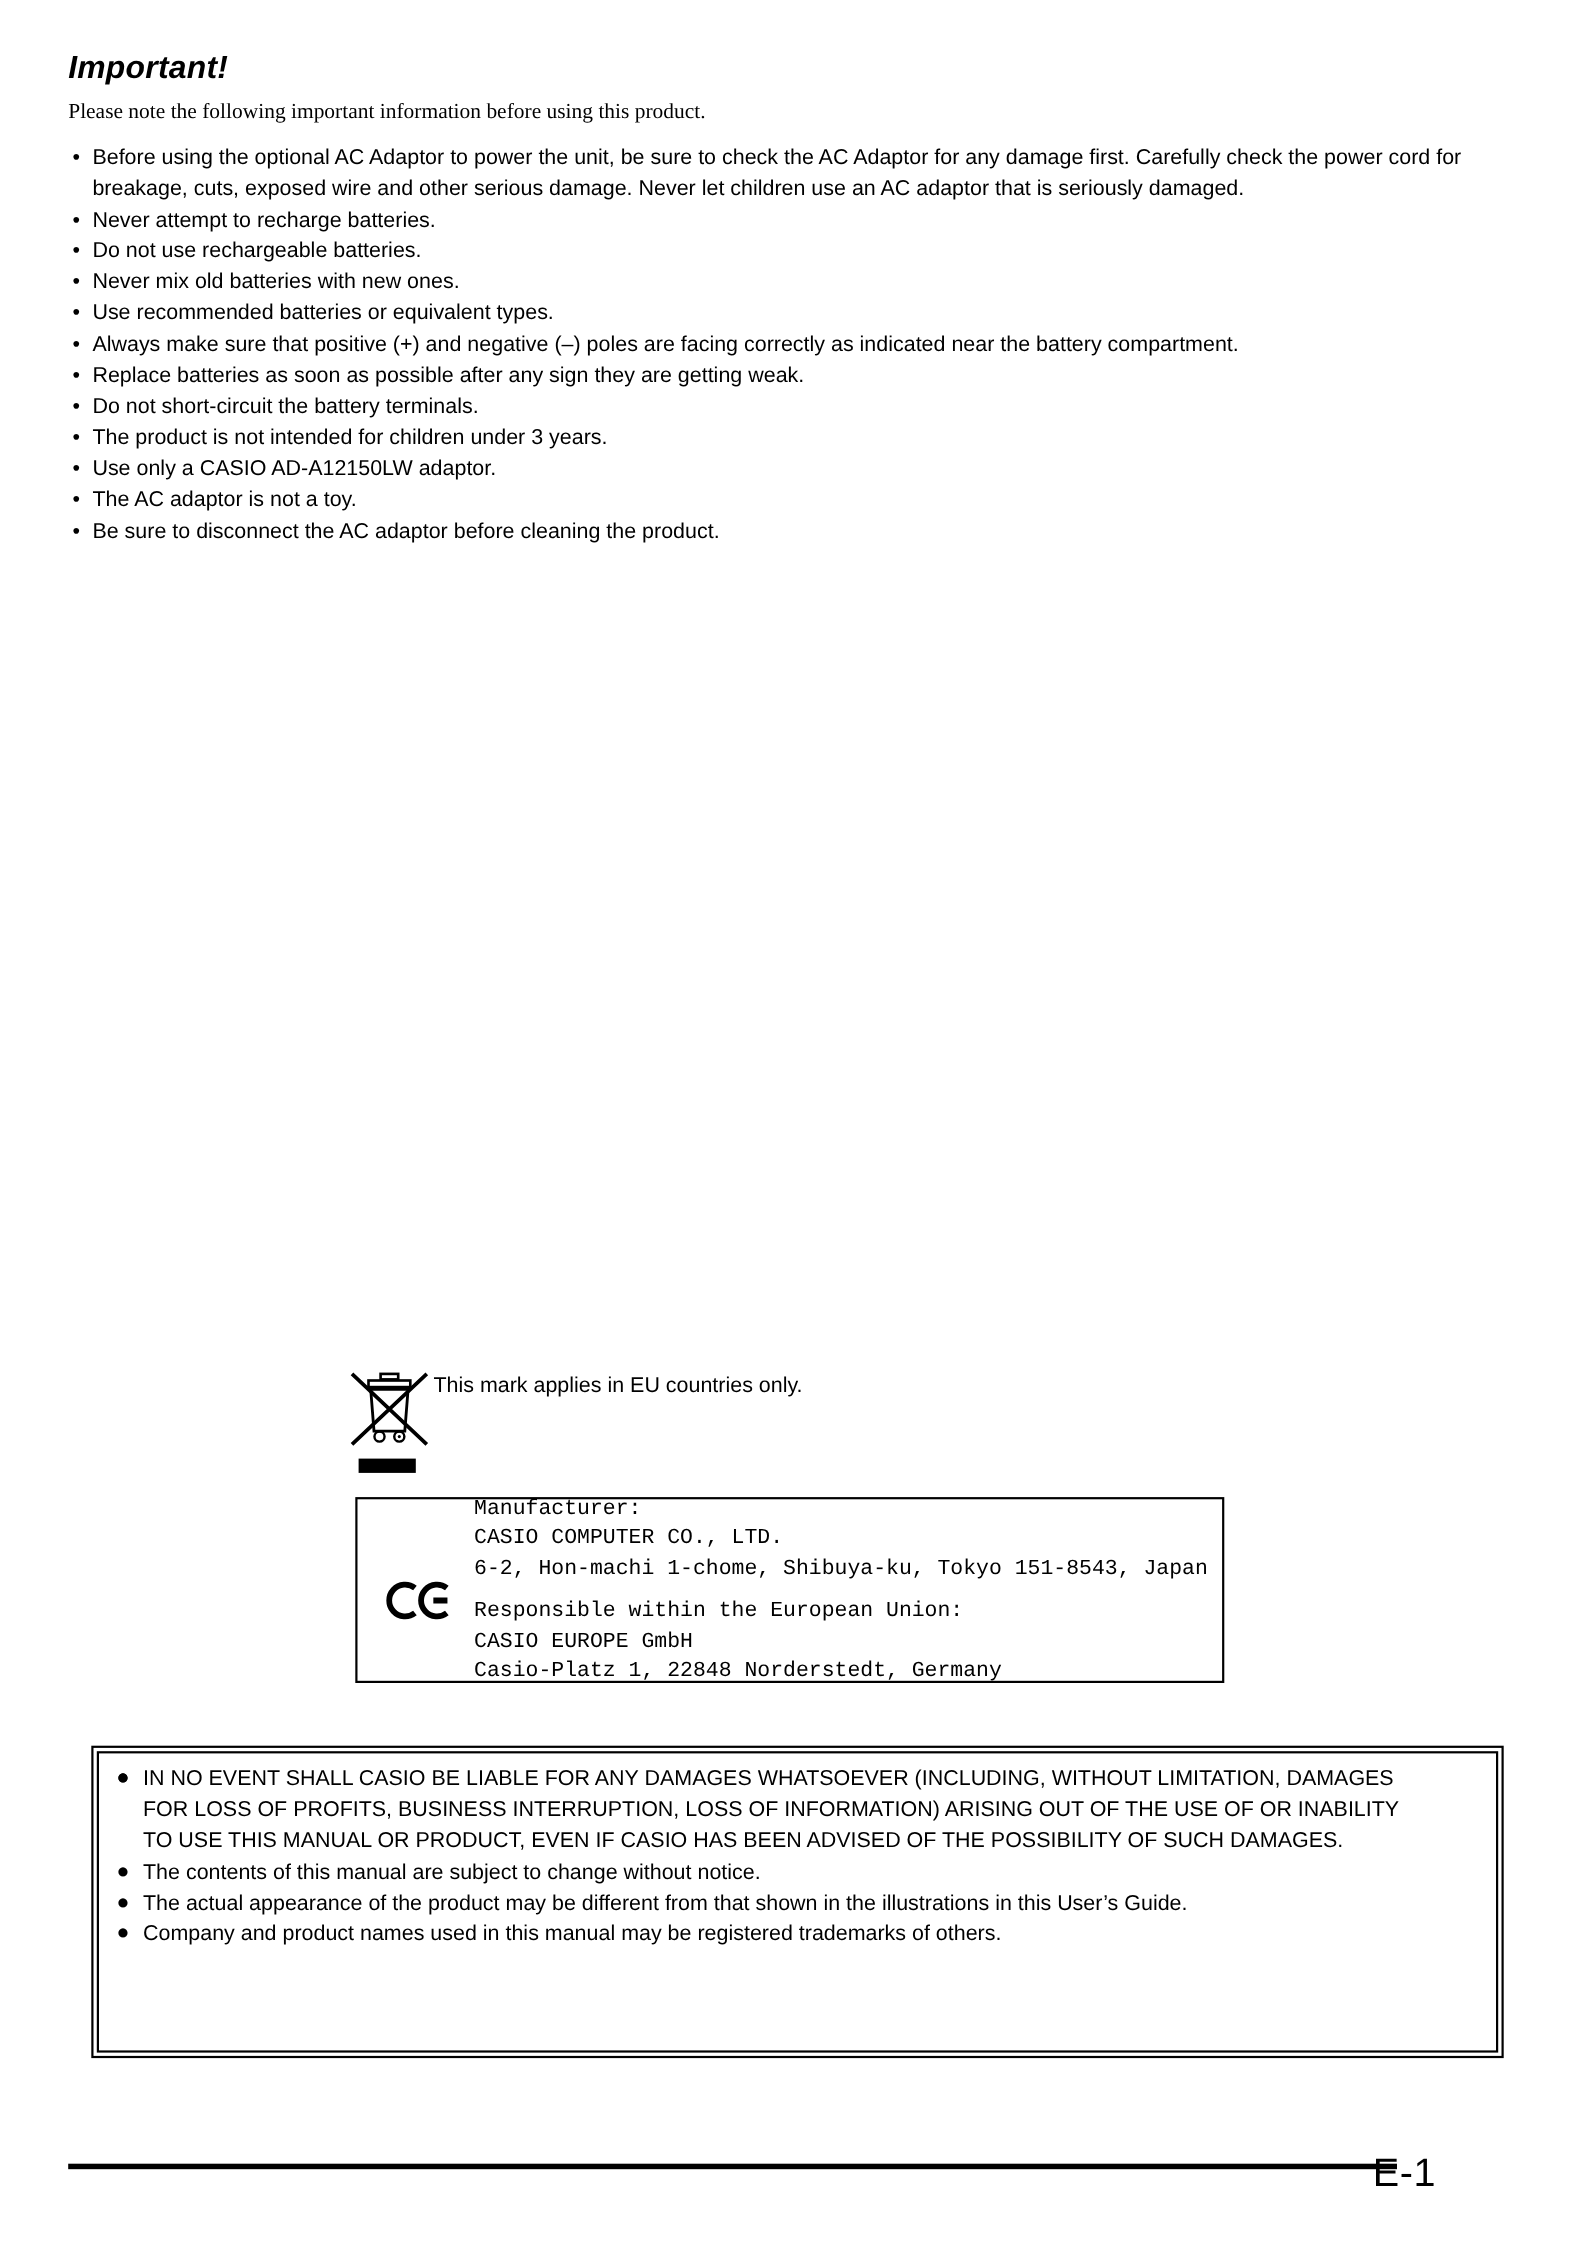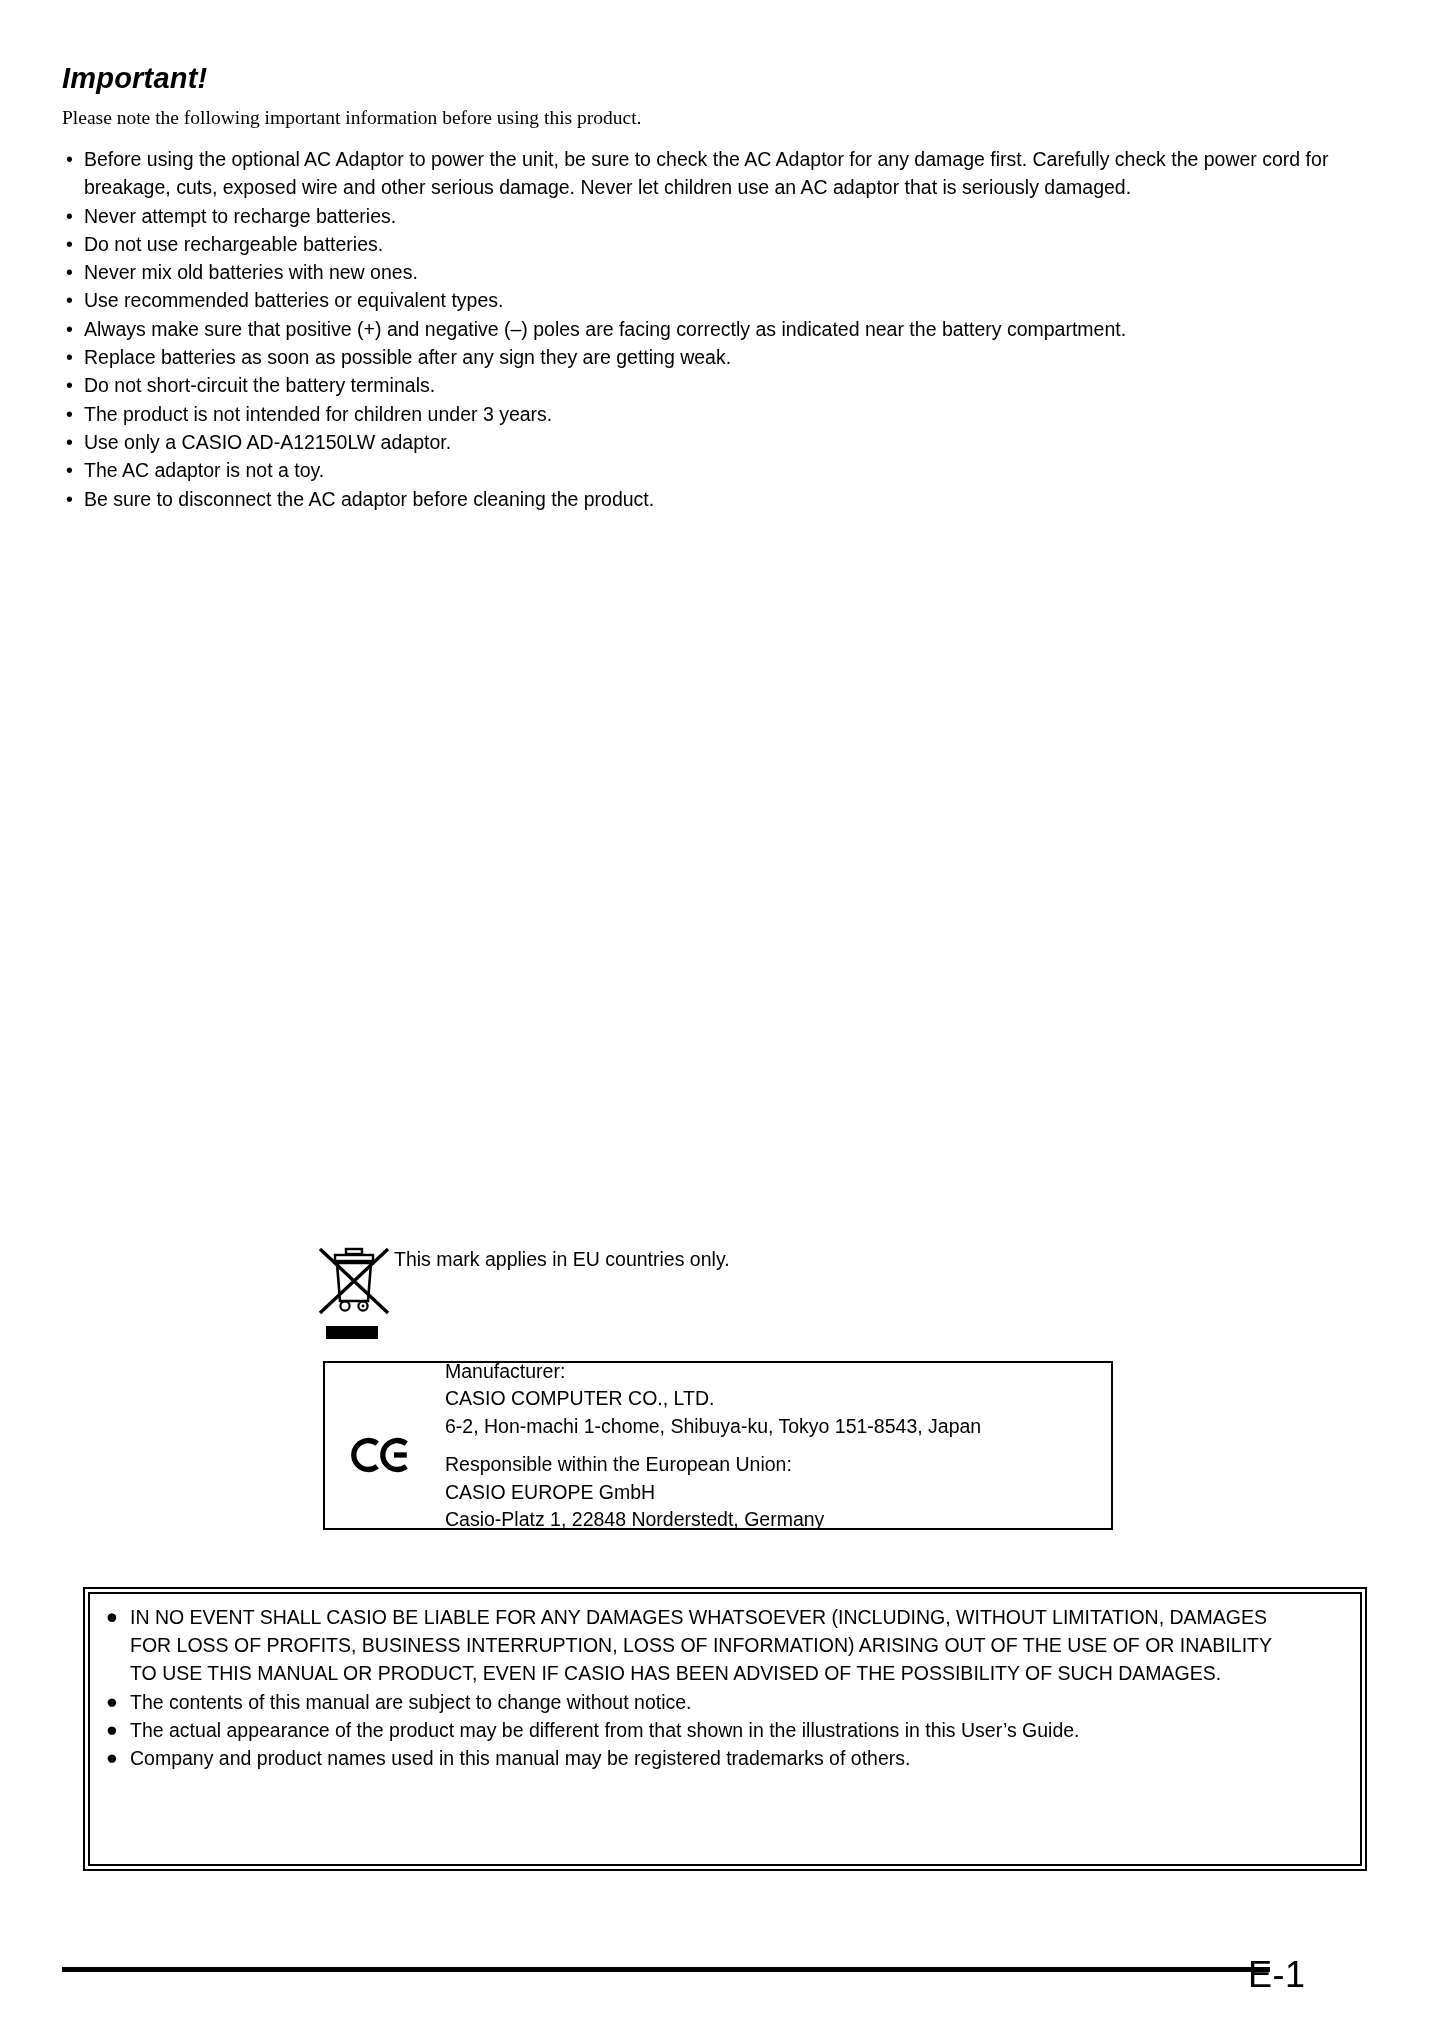--- a/index.html
+++ b/index.html
@@ -7,21 +7,21 @@
     position:relative;
     width:1445px; height:2041px;
     background:#ffffff;
     color:#000;
     font-family:"Liberation Sans", sans-serif;
     font-size:19.5px;
     overflow:hidden;
   }
 
   
-  .top { position:absolute; left:62px; top:62px; right:58px; }
+  .top { position:absolute; left:62px; top:46px; right:58px; }
   .title {
     margin:0 0 9px 0;
     font-size:29px;
     font-weight:bold;
     font-style:italic;
     letter-spacing:0.2px;
   }
   .intro { margin:0 0 14px 0; line-height:27px;font-family:Liberation Serif, serif; }
 
   ul.plain { list-style:none; margin:0; padding:0; }
@@ -42,21 +42,21 @@
 
   
   .ce-box {
     position:absolute; left:323px; top:1361px;
     width:790px; height:169px;
     box-sizing:border-box;
     border:2px solid #000;
     display:flex; align-items:center;
   }
   .ce-logo { margin-left:26px; transform:translateY(9px); flex:0 0 auto; }
-  .ce-text { margin-left:36px; line-height:27.5px; }
+  .ce-text { margin-left:22px; line-height:27.5px;font-family:Liberation Mono, monospace; }
   .ce-gap { height:11px; }
 
   
   .legal-outer {
     position:absolute; left:83px; top:1587px;
     width:1284px; height:284px;
     box-sizing:border-box;
     border:2px solid #000;
     padding:3px;
   }

